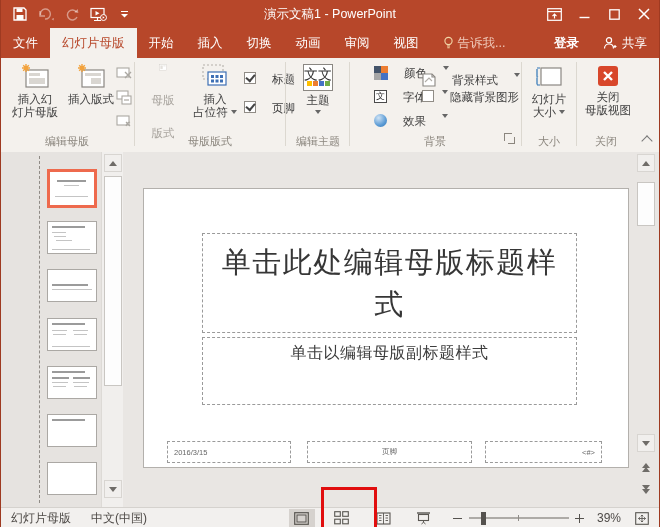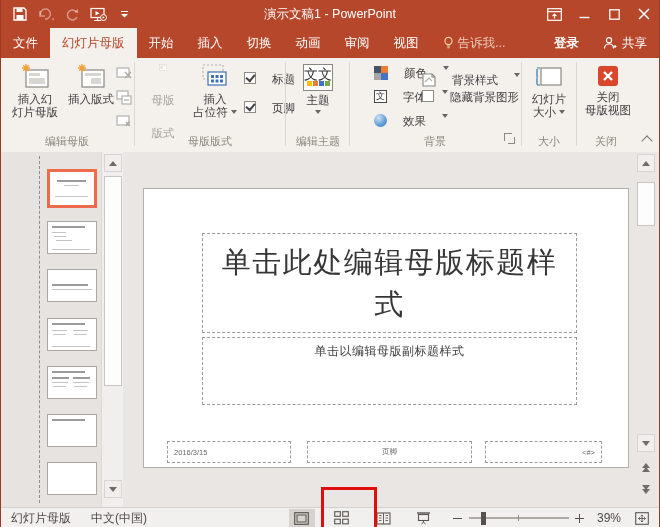--- a/index.html
+++ b/index.html
@@ -55,21 +55,21 @@
   .tri-up{width:0;height:0;border-left:4px solid transparent;border-right:4px solid transparent;border-bottom:5px solid #6F6C68;}
   .tri-dn{width:0;height:0;border-left:4px solid transparent;border-right:4px solid transparent;border-top:5px solid #6F6C68;}
   .sthumb{position:absolute;left:2px;width:18px;background:#FDFDFD;border:1px solid #C9C6C2;box-sizing:border-box;}
   .editor{position:absolute;left:122px;top:0;width:512px;height:355px;}
   .page{position:absolute;left:20px;top:36px;width:486px;height:280px;background:#fff;border:1px solid #B3B0AC;box-sizing:border-box;}
   .ph{position:absolute;border:1px dashed #9A9A9A;box-sizing:border-box;}
   .title-ph{left:58px;top:44px;width:375px;height:100px;display:flex;align-items:center;justify-content:center;}
   .title-ph .ttext{width:341px;font-size:29px;letter-spacing:1.5px;line-height:42px;color:#363636;text-align:center;
         font-family:"Liberation Sans","DejaVu Sans",sans-serif;}
   .sub-ph{left:58px;top:148px;width:375px;height:68px;text-align:center;}
-  .sub-ph .stext{margin-top:5px;font-size:12px;color:#3D3D3D;letter-spacing:0.5px;}
+  .sub-ph .stext{margin-top:5px;font-size:16px;color:#3D3D3D;letter-spacing:0.5px;}
   .foot-ph{top:252px;height:22px;font-size:7.5px;color:#666;display:flex;align-items:center;}
   .mscroll{position:absolute;left:634px;top:0;width:22px;height:355px;}
   
   .statusbar{left:0;top:507px;width:100%;height:20px;background:#F2F0EE;border-top:1px solid #D5D2CE;
              border-bottom:2px solid #B7472A;box-sizing:content-box;display:flex;align-items:center;font-size:12px;color:#4E4A47;}
   .sb-item{padding:0 10px;white-space:nowrap;}
   .viewbtn{width:26px;height:19px;display:flex;align-items:center;justify-content:center;}
   .viewbtn.pressed{background:#D6D2CE;}
   .zoom-minus,.zoom-plus{position:relative;width:10px;height:10px;}
   .zoom-minus::before,.zoom-plus::before{content:"";position:absolute;left:0;top:4.5px;width:9px;height:1.5px;background:#55524E;}

